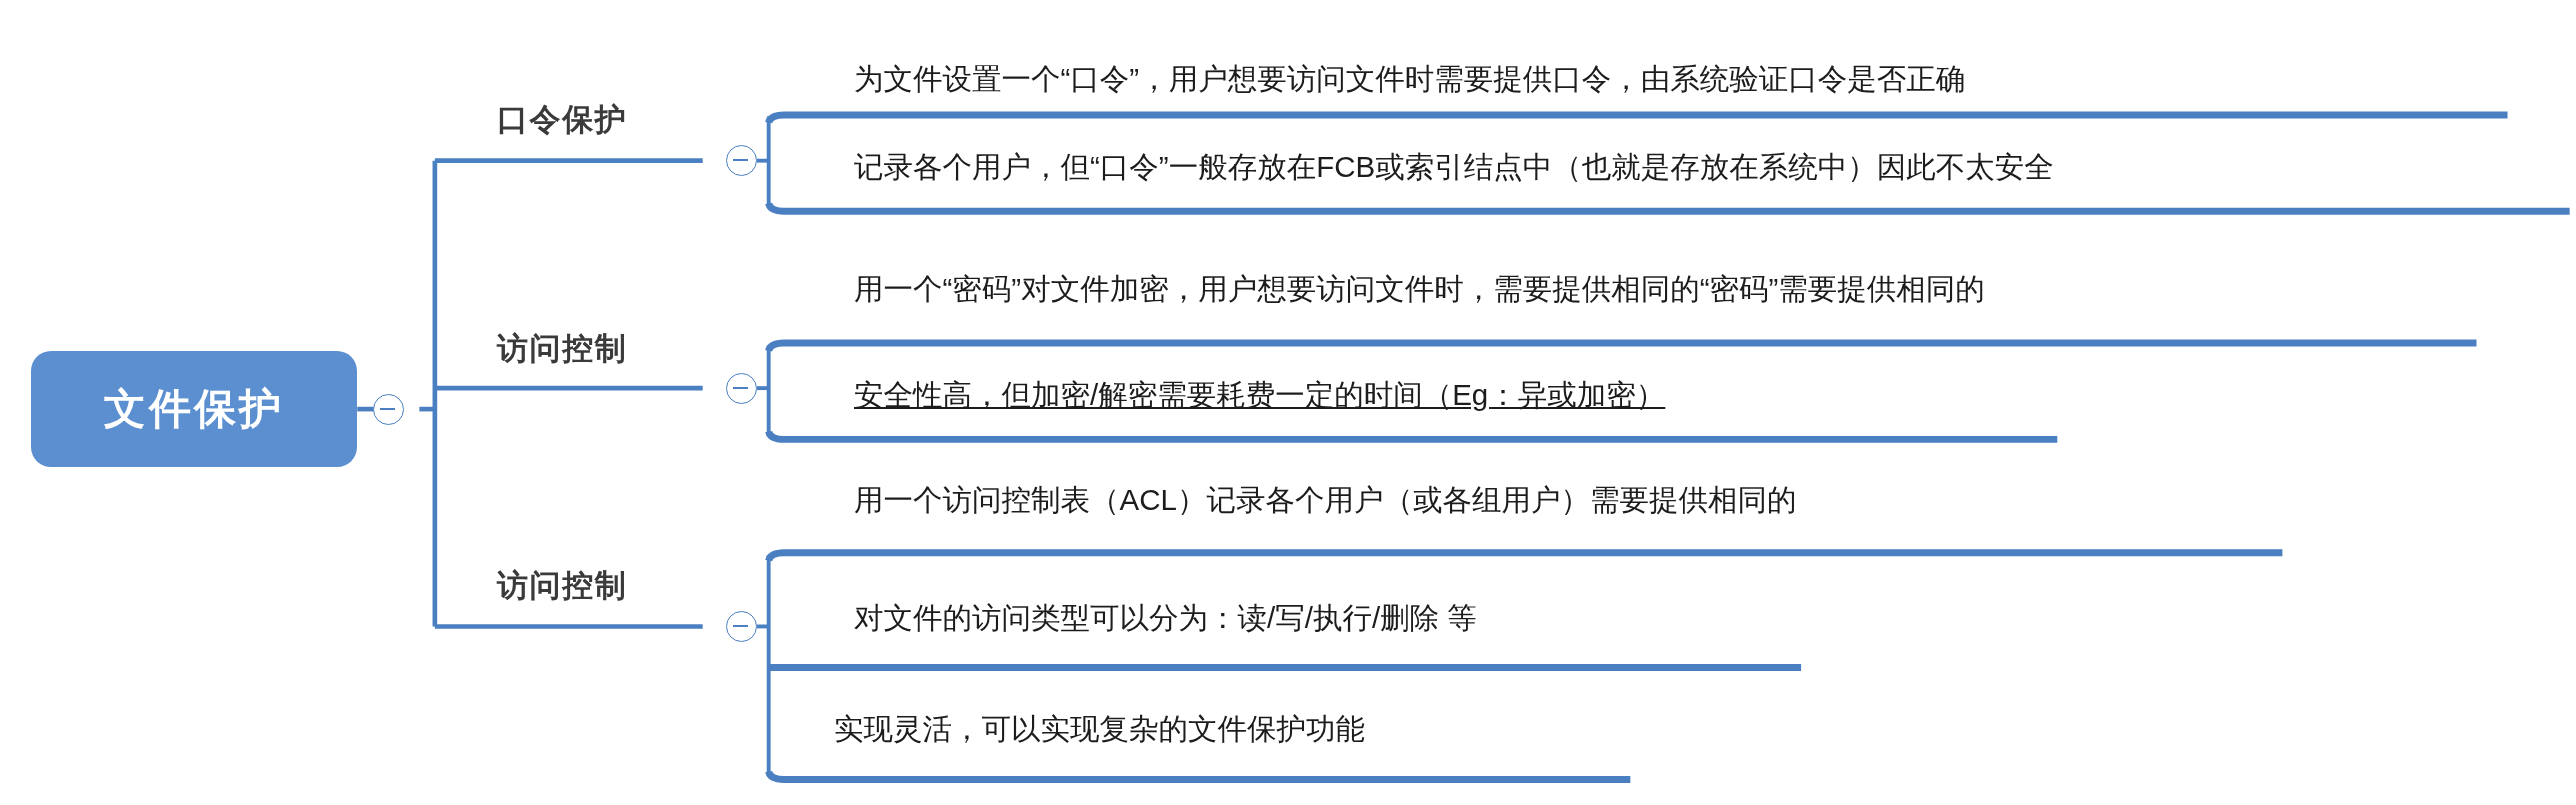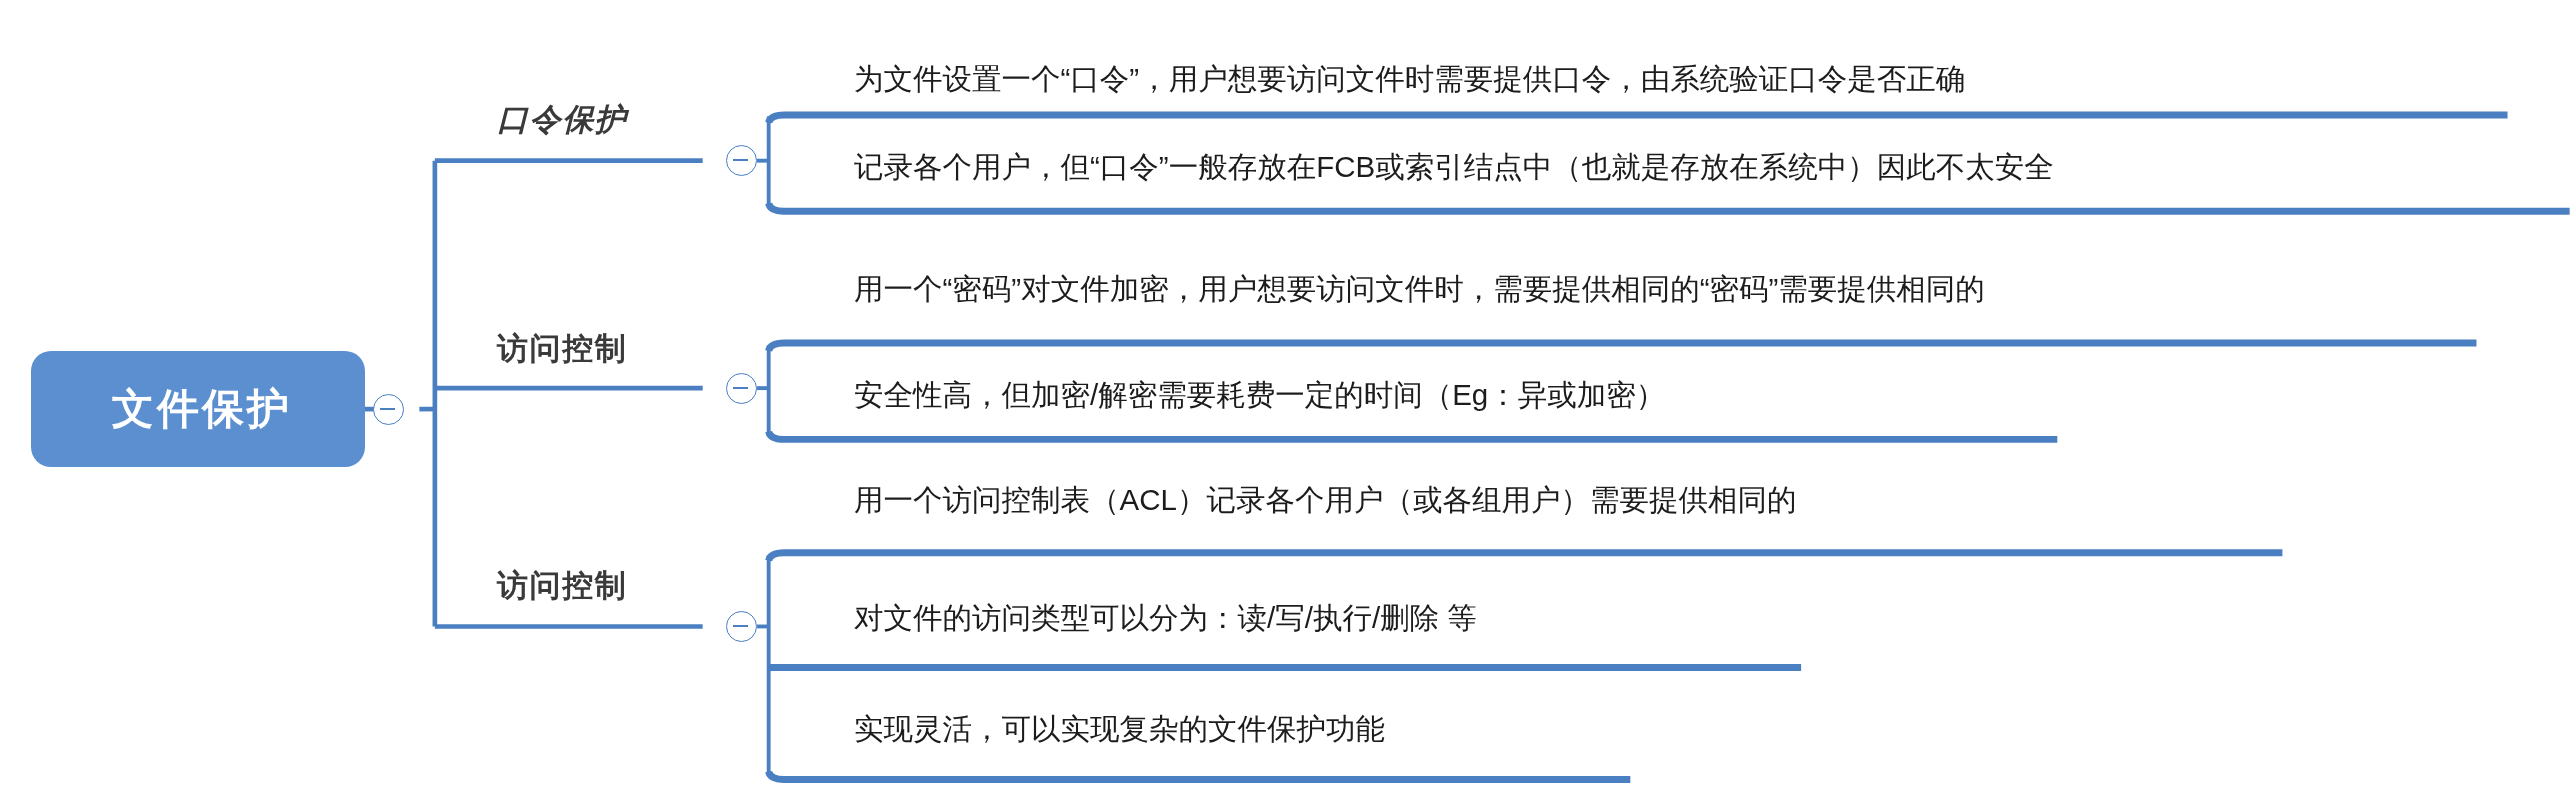--- a/index.html
+++ b/index.html
@@ -34,21 +34,20 @@
     height: 116px;
     background: #5b8fd0;
     border-radius: 20px;
     display: flex;
     align-items: center;
     justify-content: center;
     color: #ffffff;
     font-size: 42px;
     font-weight: bold;
     letter-spacing: 3.1px;
-    padding-left: 8px;
   }
   
   .branch-label {
     position: absolute;
     color: #3a3a3a;
     font-size: 31px;
     font-weight: bold;
     letter-spacing: 1.6px;
     white-space: nowrap;
   }
@@ -120,30 +119,30 @@
     <path d="M 990 722 Q 992 712 1010 712 L 2940 712" stroke="#4a7fc1" stroke-width="9" fill="none"></path>
     <path d="M 990 860 L 2320 860" stroke="#4a7fc1" stroke-width="9" fill="none"></path>
     <path d="M 990 994 Q 992 1004 1010 1004 L 2100 1004" stroke="#4a7fc1" stroke-width="9" fill="none"></path>
   </svg>
 
   <div class="root-node">
     <span>文件保护</span>
   </div>
   <div class="toggle" style="left:373px; top:394px;"></div>
 
-  <div class="branch-label" style="left:497px; top:99px;font-style:italic;">口令保护</div>
+  <div class="branch-label" style="left:497px; top:99px;">口令保护</div>
   <div class="toggle" style="left:726px; top:145px;"></div>
   <div class="leaf-text" style="left:854px; top:40px;margin-top:20px;">为文件设置一个“口令”，用户想要访问文件时需要提供口令，由系统验证口令是否正确</div>
   <div class="leaf-text" style="left:854px; top:148px;">记录各个用户，但“口令”一般存放在FCB或索引结点中（也就是存放在系统中）因此不太安全</div>
 
   <div class="branch-label" style="left:497px; top:328px;">访问控制</div>
   <div class="toggle" style="left:726px; top:373px;"></div>
   <div class="leaf-text" style="left:854px; top:270px;">用一个“密码”对文件加密，用户想要访问文件时，需要提供相同的“密码”需要提供相同的</div>
-  <div class="leaf-text" style="left:854px; top:376px;">安全性高，但加密/解密需要耗费一定的时间（Eg：异或加密）</div>
+  <div class="leaf-text" style="left:854px; top:376px;text-decoration:underline;">安全性高，但加密/解密需要耗费一定的时间（Eg：异或加密）</div>
 
   <div class="branch-label" style="left:497px; top:565px;">访问控制</div>
   <div class="toggle" style="left:726px; top:611px;"></div>
   <div class="leaf-text" style="left:854px; top:481px;">用一个访问控制表（ACL）记录各个用户（或各组用户）需要提供相同的</div>
   <div class="leaf-text" style="left:854px; top:599px;">对文件的访问类型可以分为：读/写/执行/删除 等</div>
-  <div class="leaf-text" style="left:854px; top:710px;">实现灵活，可以实现复杂的文件保护功能</div>
+  <div class="leaf-text" style="left:834px; top:710px;">实现灵活，可以实现复杂的文件保护功能</div>
 
 </div>
 
 
 </body></html>

